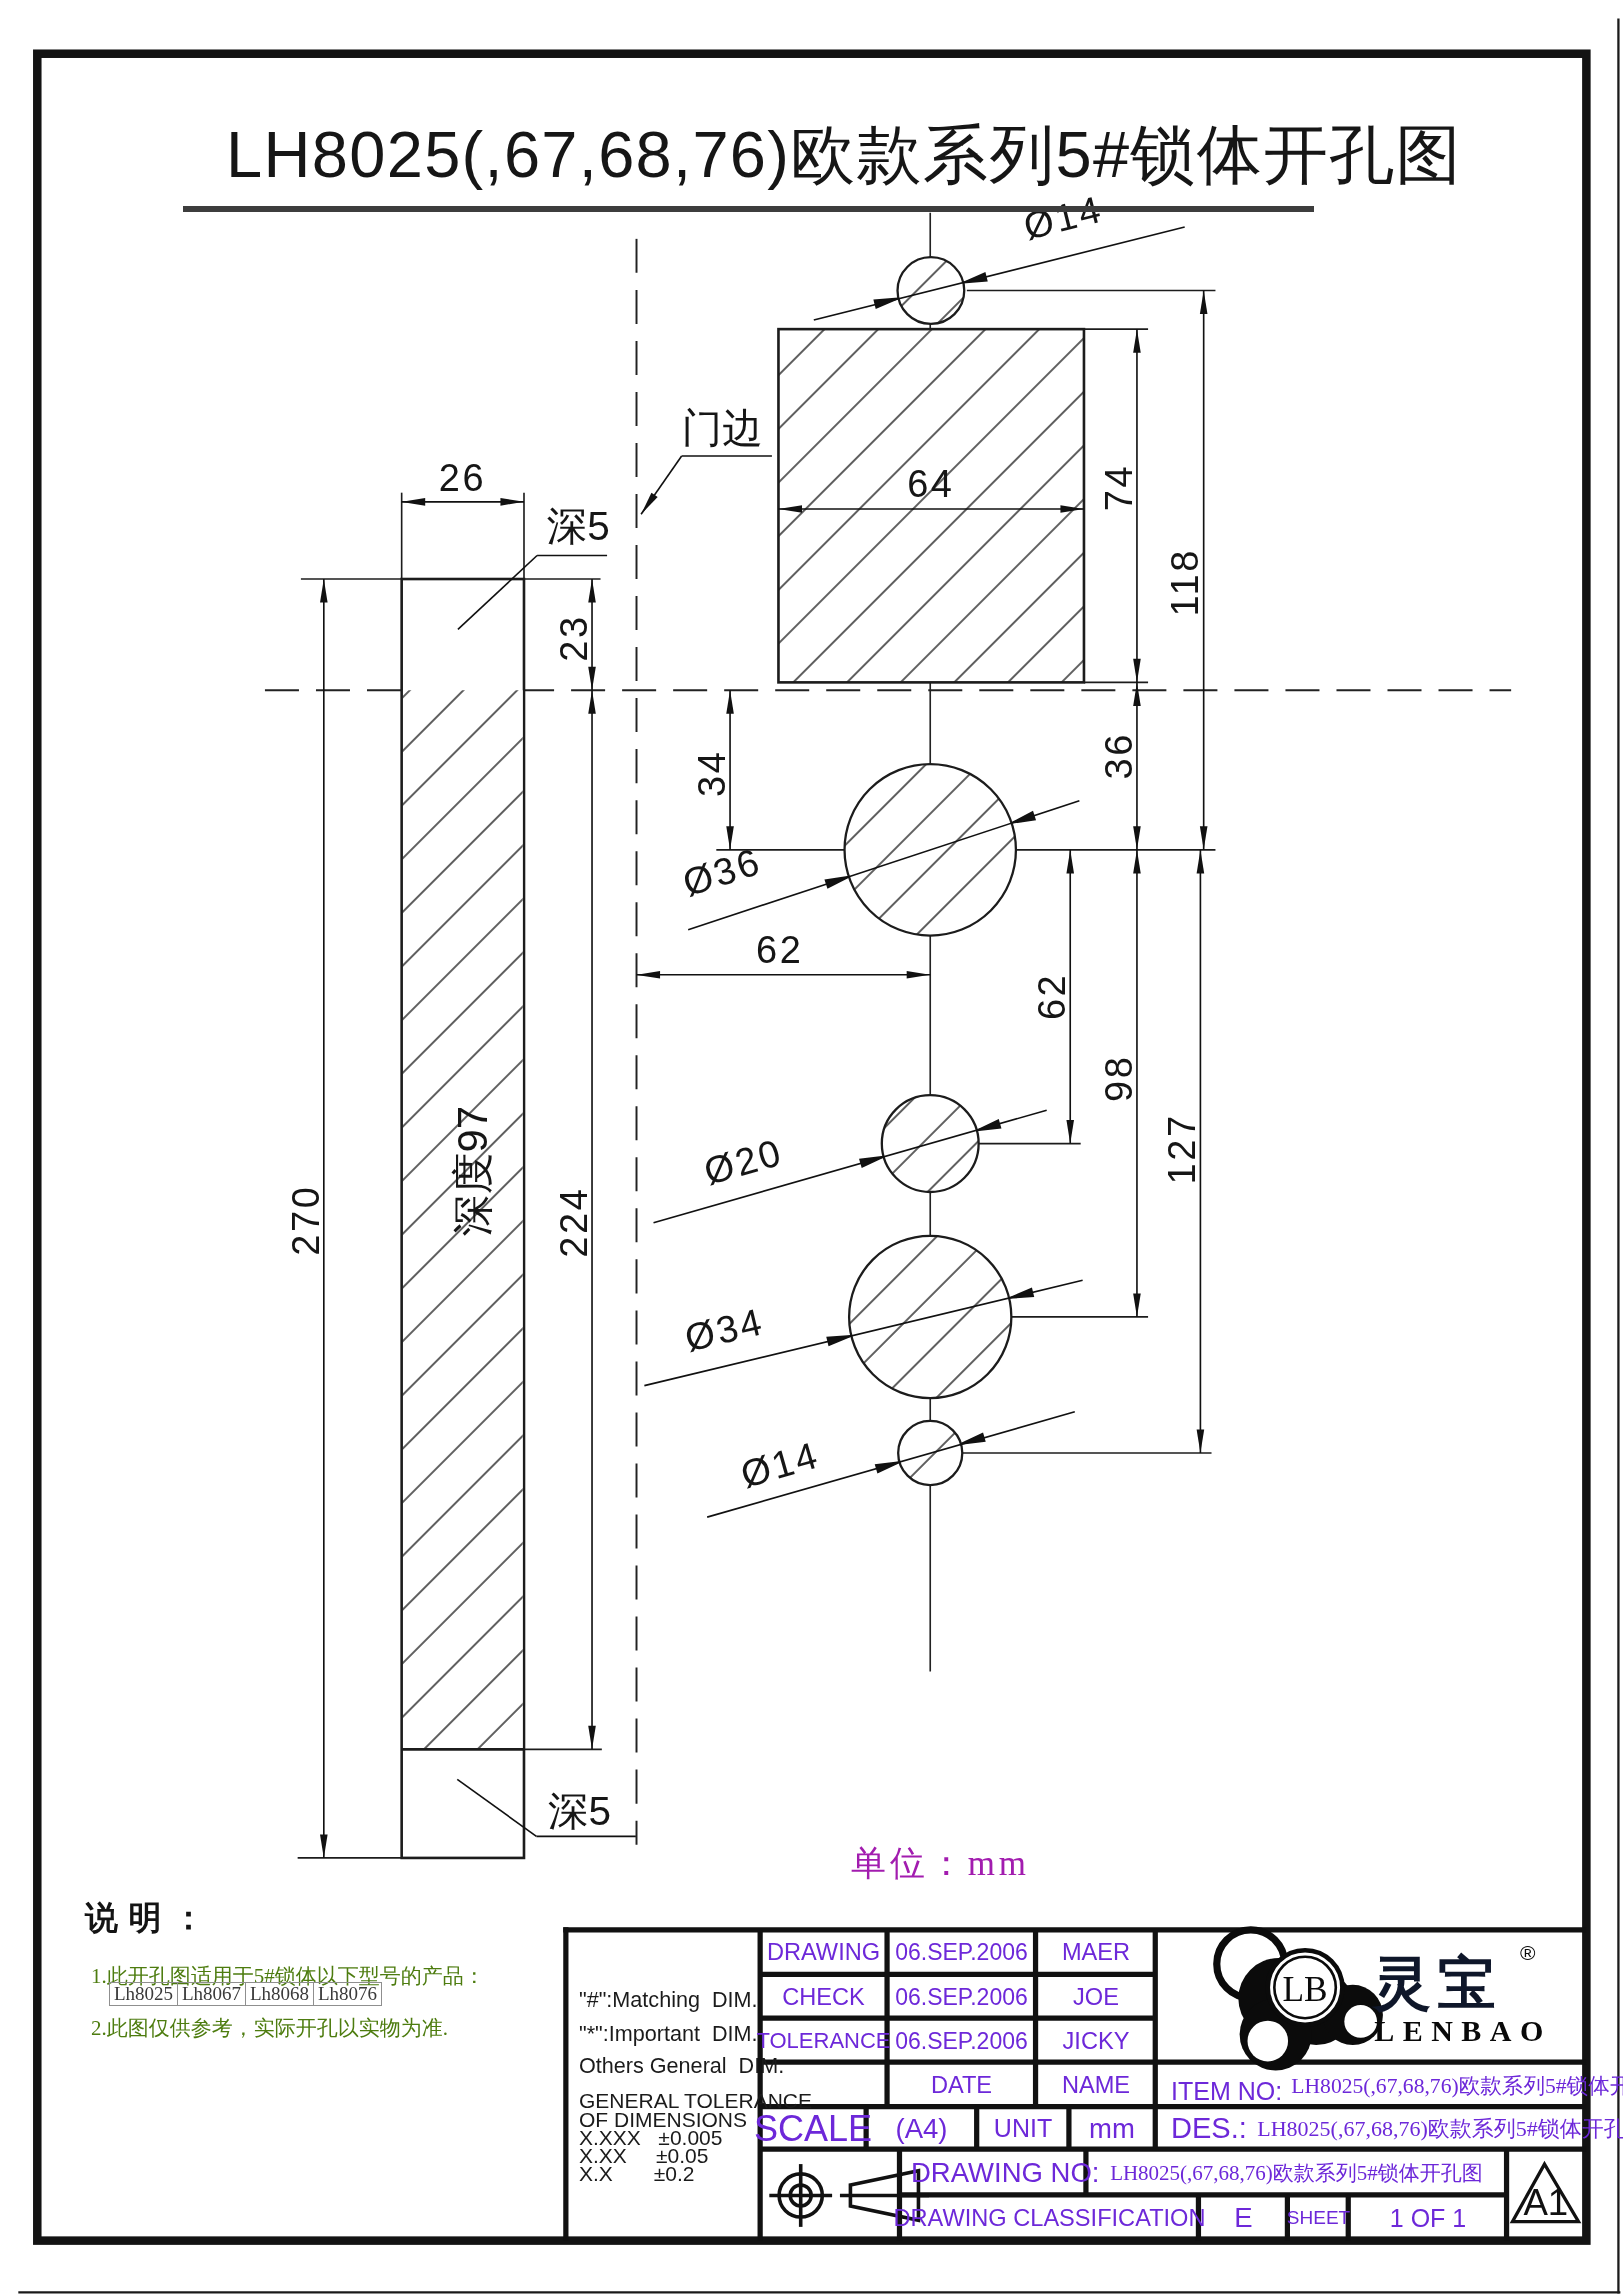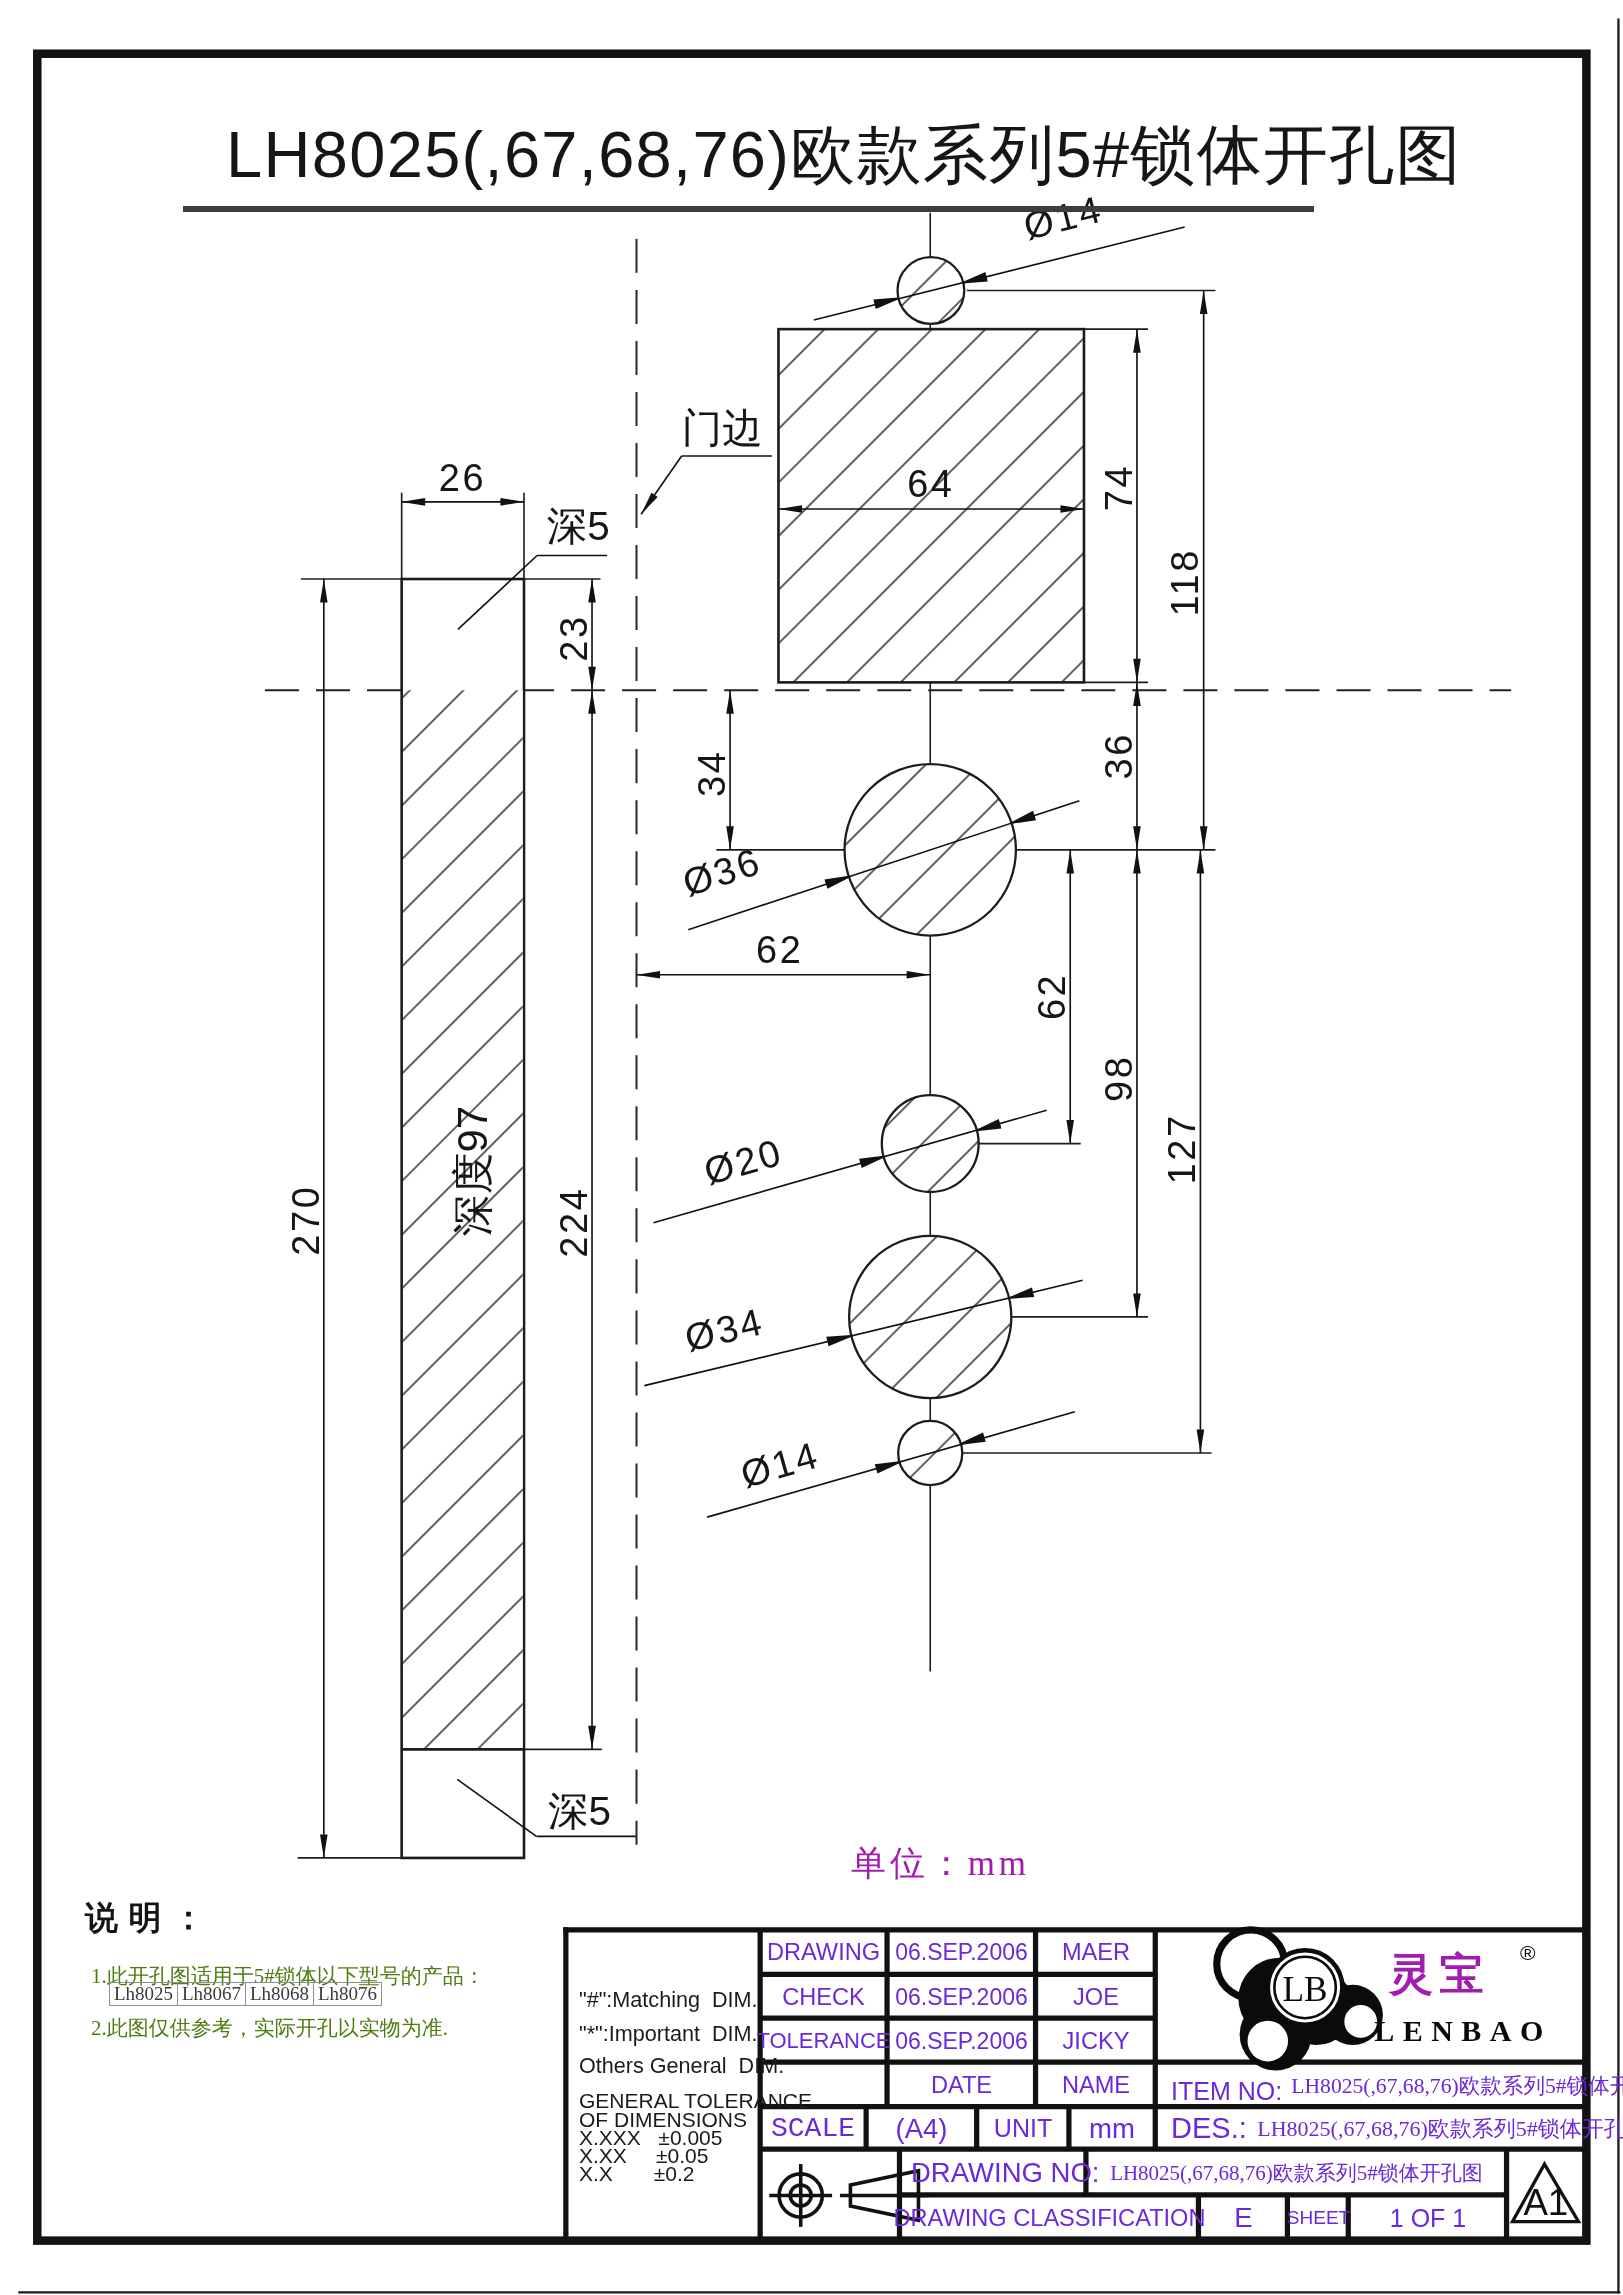--- a/index.html
+++ b/index.html
@@ -21,22 +21,22 @@
   .model-table{left:109px;top:1982px;display:flex;border-radius:6px;}
   .model-cell{width:67px;height:22px;border:1.3px solid #8f8f8f;border-left:none;line-height:22px;
               text-align:center;font-size:19px;color:#3a3a3a;
               font-family:"Liberation Serif","DejaVu Serif",serif;}
   .model-cell:first-child{border-left:1.3px solid #8f8f8f;}
   
   .tb{position:absolute;display:flex;align-items:center;justify-content:center;color:#6d28d9;
       white-space:nowrap;}
   .tb.left{justify-content:flex-start;}
   .tol{position:absolute;left:579px;width:178px;font-size:21px;color:#1b1b1b;white-space:pre;}
-  .logo-cn{left:1373px;top:1945px;width:153px;font-size:44px;font-weight:900;letter-spacing:6.5px;
-           font-family:"Liberation Serif","DejaVu Serif",serif;color:#a21caf;margin-left:16px;}
+  .logo-cn{left:1373px;top:1945px;width:153px;font-size:58px;font-weight:900;letter-spacing:6.5px;
+           font-family:"Liberation Serif","DejaVu Serif",serif;color:#0f172a;}
   .logo-reg{left:1520px;top:1941px;font-size:21px;color:#090909;}
   .logo-en{left:1368px;top:2014px;width:190px;text-align:center;font-size:30px;letter-spacing:8.5px;
            font-family:"Liberation Serif","DejaVu Serif",serif;font-weight:600;color:#090909;}
   .cjk-small{font-family:"Liberation Serif","DejaVu Serif",serif;}
 </style>
 </head>
 <body>
 
 <div class="page">
 
@@ -256,21 +256,21 @@
   <div class="tb" style="left:887px;top:2019px;width:149px;height:44px;font-size:23px;">06.SEP.2006</div>
   <div class="tb" style="left:1036px;top:2019px;width:120px;height:44px;font-size:23.6px;">JICKY</div>
   <div class="tb" style="left:887px;top:2063px;width:149px;height:44px;font-size:23.6px;">DATE</div>
   <div class="tb" style="left:1036px;top:2063px;width:120px;height:44px;font-size:23.6px;">NAME</div>
 
   <div class="tb left" style="left:1171px;top:2063px;width:409px;height:44px;">
     <span style="font-size:25px;margin-top:12px;">ITEM NO:</span>
     <span class="cjk-small" style="font-size:21.6px;margin-left:9.2px;">LH8025(,67,68,76)欧款系列5#锁体开孔图</span>
   </div>
 
-  <div class="tb" style="left:760px;top:2107px;width:106px;height:43px;font-size:28px;font-family:Liberation Mono, monospace;">SCALE</div>
+  <div class="tb" style="left:760px;top:2107px;width:106px;height:43px;font-size:36px;">SCALE</div>
   <div class="tb" style="left:866px;top:2107px;width:111px;height:43px;font-size:27.5px;">(A4)</div>
   <div class="tb" style="left:977px;top:2107px;width:92px;height:43px;font-size:25px;">UNIT</div>
   <div class="tb" style="left:1069px;top:2107px;width:86px;height:43px;font-size:27.5px;">mm</div>
   <div class="tb left" style="left:1171px;top:2107px;width:409px;height:43px;">
     <span style="font-size:29px;">DES.:</span>
     <span class="cjk-small" style="font-size:22px;margin-left:10.5px;">LH8025(,67,68,76)欧款系列5#锁体开孔图</span>
   </div>
 
   <div class="tb left" style="left:911px;top:2150px;width:175px;height:46px;font-size:27.5px;">DRAWING NO:</div>
   <div class="tb cjk-small" style="left:1086px;top:2150px;width:421px;height:46px;font-size:21px;">LH8025(,67,68,76)欧款系列5#锁体开孔图</div>

